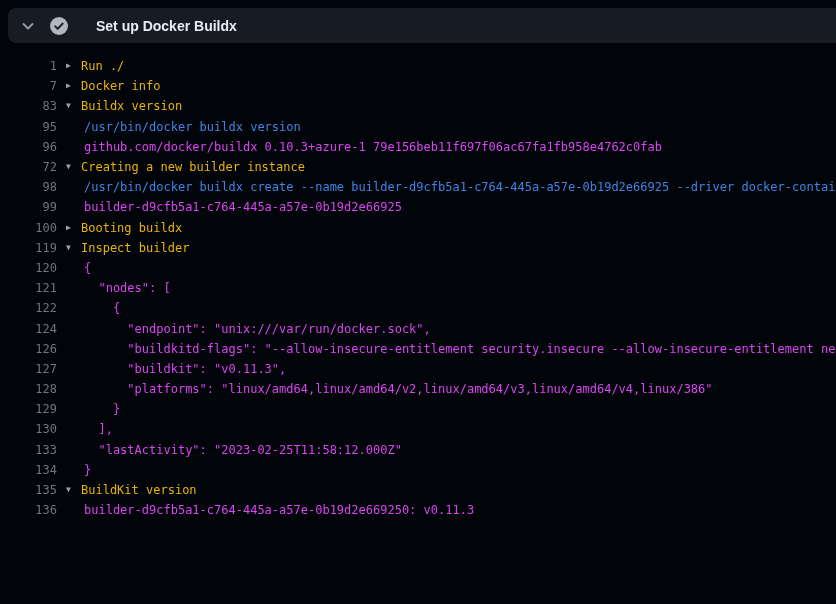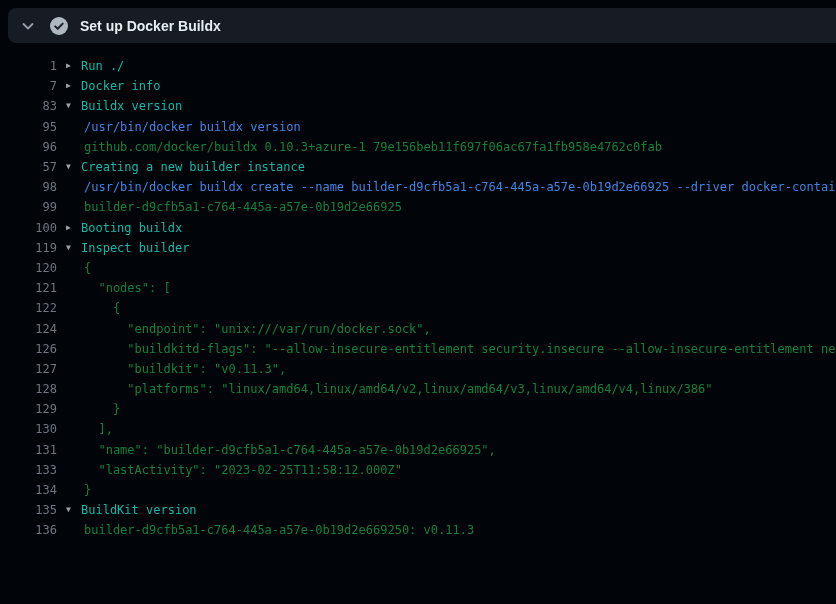--- a/index.html
+++ b/index.html
@@ -39,21 +39,21 @@
     justify-content: center;
     flex: none;
   }
   .check {
     margin-left: 14px;
     width: 18px;
     height: 18px;
     flex: none;
   }
   .step-title {
-    margin-left: 12px;
+    margin-left: 28px;
     color: #e6edf3;
     font-size: 14px;
     font-weight: 600;
     white-space: nowrap;
   }
   .log {
     position: absolute;
     left: 0;
     top: 43px;
     width: 836px;
@@ -86,28 +86,28 @@
   }
   .arrow {
     display: inline-block;
     width: 15px;
     flex: none;
     font-size: 8px;
     color: #9aa3ac;
     line-height: 1;
   }
   .glabel {
-    color: #14b8a6;
+    color: #eab308;
   }
   .tbody {
     margin-left: 27px;
     overflow: hidden;
     text-align: center;
   }
-  .txt  { color: #15803d; }
+  .txt  { color: #d946ef; }
   .cmd  { color: #4184e4; }
 </style>
 </head>
 <body>
 
 <div class="viewport">
 
   <div class="step-header">
     <span class="chev">
       <svg width="16" height="16" viewBox="0 0 16 16">
@@ -122,34 +122,33 @@
     </span>
     <span class="step-title">Set up Docker Buildx</span>
   </div>
 
   <div class="log" id="log">
       <div class="line"><span class="num">1</span><span class="gbody"><span class="arrow">▶</span><span class="glabel">Run ./</span></span></div>
       <div class="line"><span class="num">7</span><span class="gbody"><span class="arrow">▶</span><span class="glabel">Docker info</span></span></div>
       <div class="line"><span class="num">83</span><span class="gbody"><span class="arrow">▼</span><span class="glabel">Buildx version</span></span></div>
       <div class="line"><span class="num">95</span><span class="tbody cmd">/usr/bin/docker buildx version</span></div>
       <div class="line"><span class="num">96</span><span class="tbody txt">github.com/docker/buildx 0.10.3+azure-1 79e156beb11f697f06ac67fa1fb958e4762c0fab</span></div>
-      <div class="line"><span class="num">57</span><span class="gbody"><span class="arrow">▼</span><span class="glabel">Creating a new builder instance</span></span></div>
+      <div class="line"><span class="num">72</span><span class="gbody"><span class="arrow">▼</span><span class="glabel">Creating a new builder instance</span></span></div>
       <div class="line"><span class="num">98</span><span class="tbody cmd">/usr/bin/docker buildx create --name builder-d9cfb5a1-c764-445a-a57e-0b19d2e66925 --driver docker-container</span></div>
       <div class="line"><span class="num">99</span><span class="tbody txt">builder-d9cfb5a1-c764-445a-a57e-0b19d2e66925</span></div>
       <div class="line"><span class="num">100</span><span class="gbody"><span class="arrow">▶</span><span class="glabel">Booting buildx</span></span></div>
       <div class="line"><span class="num">119</span><span class="gbody"><span class="arrow">▼</span><span class="glabel">Inspect builder</span></span></div>
       <div class="line"><span class="num">120</span><span class="tbody txt">{</span></div>
       <div class="line"><span class="num">121</span><span class="tbody txt">  "nodes": [</span></div>
       <div class="line"><span class="num">122</span><span class="tbody txt">    {</span></div>
       <div class="line"><span class="num">124</span><span class="tbody txt">      "endpoint": "unix:///var/run/docker.sock",</span></div>
       <div class="line"><span class="num">126</span><span class="tbody txt">      "buildkitd-flags": "--allow-insecure-entitlement security.insecure --allow-insecure-entitlement network.host",</span></div>
       <div class="line"><span class="num">127</span><span class="tbody txt">      "buildkit": "v0.11.3",</span></div>
       <div class="line"><span class="num">128</span><span class="tbody txt">      "platforms": "linux/amd64,linux/amd64/v2,linux/amd64/v3,linux/amd64/v4,linux/386"</span></div>
       <div class="line"><span class="num">129</span><span class="tbody txt">    }</span></div>
       <div class="line"><span class="num">130</span><span class="tbody txt">  ],</span></div>
-      <div class="line"><span class="num">131</span><span class="tbody txt">  "name": "builder-d9cfb5a1-c764-445a-a57e-0b19d2e66925",</span></div>
       <div class="line"><span class="num">133</span><span class="tbody txt">  "lastActivity": "2023-02-25T11:58:12.000Z"</span></div>
       <div class="line"><span class="num">134</span><span class="tbody txt">}</span></div>
       <div class="line"><span class="num">135</span><span class="gbody"><span class="arrow">▼</span><span class="glabel">BuildKit version</span></span></div>
       <div class="line"><span class="num">136</span><span class="tbody txt">builder-d9cfb5a1-c764-445a-a57e-0b19d2e669250: v0.11.3</span></div>
     </div>
 
 </div>
 
 </body></html>

